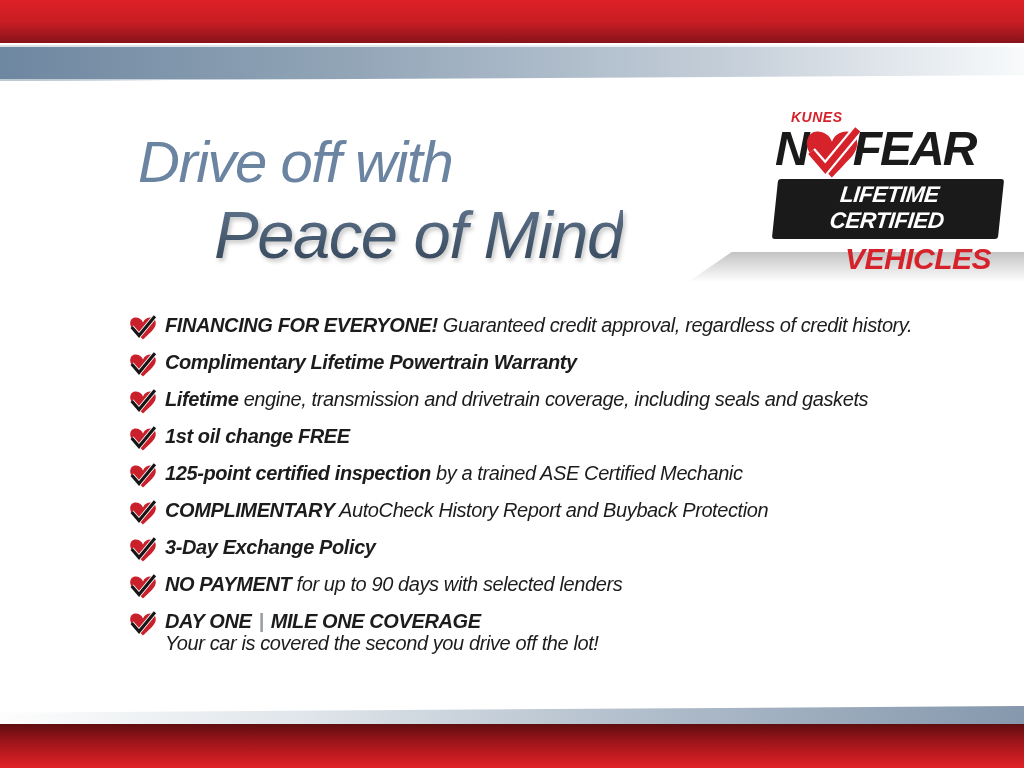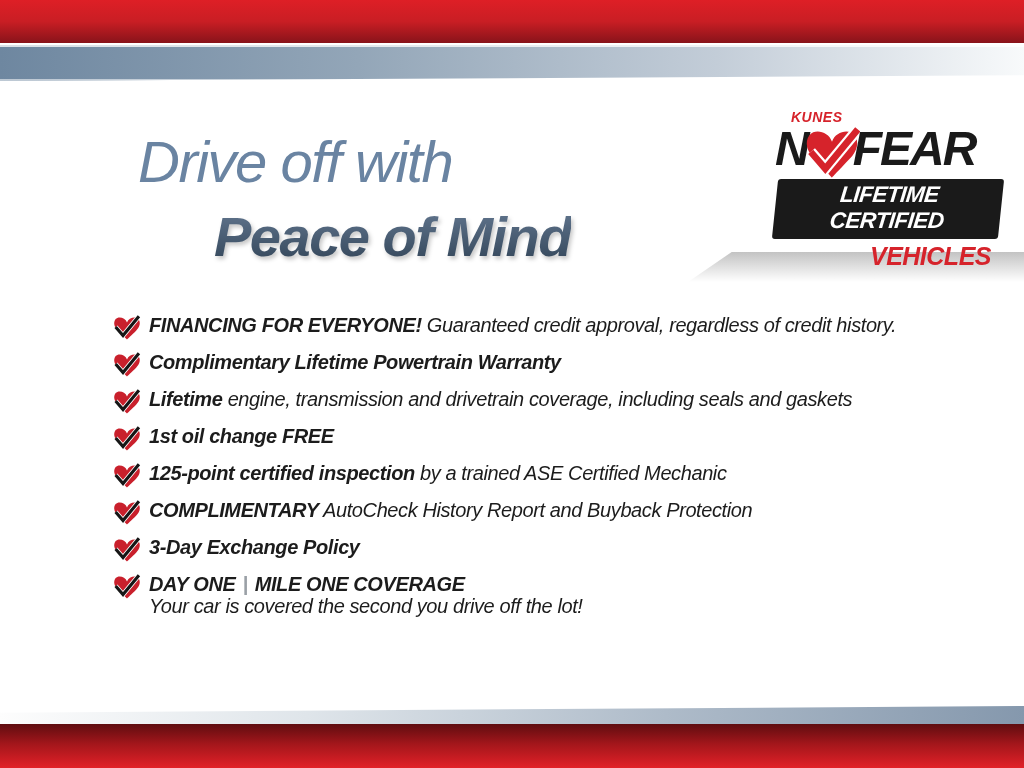--- a/index.html
+++ b/index.html
@@ -32,21 +32,21 @@
     background:linear-gradient(to bottom, #5f0d10 0%, #a3161b 45%, #e22128 100%);
   }
 
   
   .headline { position:absolute; left:138px; top:132px; font-style:italic; }
   .headline-line1 {
     font-size:58px; font-weight:normal; color:#6a84a2;
     letter-spacing:-1.5px; line-height:1.05;
   }
   .headline-line2 {
-    font-size:56px; font-weight:bold; margin-left:76px; margin-top:16px;
+    font-size:67px; font-weight:normal; margin-left:76px; margin-top:8px;
     letter-spacing:-1.5px; line-height:1.0;
     color:#44566b;
     background:linear-gradient(to bottom, #5d7189 10%, #374a5e 90%);
     -webkit-background-clip:text; background-clip:text;
     -webkit-text-fill-color:transparent;
     filter: drop-shadow(2px 3px 2px rgba(0,0,0,0.22));
   }
 
   
   .shadow-band {
@@ -67,27 +67,27 @@
     letter-spacing:-2px; line-height:0.95; margin-top:1px;
   }
   .logo-heart-svg { width:56px; height:60px; margin:-3px -7px 0 -4px; }
   .logo-banner {
     position:relative; z-index:1; width:226px; margin-top:-4px;
     background:#1a1a1a; color:#ffffff; text-align:center;
     font-weight:bold; font-style:italic; font-size:22.5px; letter-spacing:-0.5px;
     padding:3px 4px 5px; border-radius:3px; transform:skewX(-6deg);
   }
   .logo-vehicles {
-    color:#d6232b; font-weight:bold; font-style:italic; font-size:25px;
+    color:#d6232b; font-weight:bold; font-style:italic; font-size:30px;
     text-align:right; padding-right:24px; margin-top:3px; letter-spacing:-0.5px;
   }
 
   
   .benefits {
-    position:absolute; left:112px; top:314px; width:800px;
+    position:absolute; left:128px; top:314px; width:800px;
     list-style:none;
   }
   .benefit { display:flex; align-items:flex-start; margin-bottom:10px; }
   .bullet { flex:0 0 37px; padding-top:0; }
   .bullet svg { width:30px; height:27px; display:block; }
   .benefit-text {
     font-style:italic; font-size:20px; color:#1c1c1c;
     letter-spacing:-0.4px; line-height:22px;
   }
   .benefit-bold { font-weight:bold; }
@@ -218,20 +218,33 @@
         <path d="M10,46 L36,76 L92,8" fill="none" stroke="#ffffff" stroke-width="17"></path>
         <path d="M10,46 L36,76 L92,8" fill="none" stroke="#161616" stroke-width="11"></path>
       </svg>
     </span>
     <span class="benefit-text">
       <span class="benefit-bold">3-Day Exchange Policy</span>
       
     </span>
   </li>
 
+  <li class="benefit">
+    <span class="bullet">
+      <svg viewBox="0 0 100 95">
+        <path d="M50,30 C44,13 20,7 10,18 C0,31 6,47 18,59 L50,90 C50,90 66,75 82,59 C94,47 100,31 90,18 C80,7 56,13 50,30 Z" fill="#c9202c"></path>
+        <path d="M10,46 L36,76 L92,8" fill="none" stroke="#ffffff" stroke-width="17"></path>
+        <path d="M10,46 L36,76 L92,8" fill="none" stroke="#161616" stroke-width="11"></path>
+      </svg>
+    </span>
+    <span class="benefit-text">
+      <span class="benefit-bold">NO PAYMENT</span><span class="benefit-regular"> for up to 90 days with selected lenders</span>
+      
+    </span>
+  </li>
 
   <li class="benefit">
     <span class="bullet">
       <svg viewBox="0 0 100 95">
         <path d="M50,30 C44,13 20,7 10,18 C0,31 6,47 18,59 L50,90 C50,90 66,75 82,59 C94,47 100,31 90,18 C80,7 56,13 50,30 Z" fill="#c9202c"></path>
         <path d="M10,46 L36,76 L92,8" fill="none" stroke="#ffffff" stroke-width="17"></path>
         <path d="M10,46 L36,76 L92,8" fill="none" stroke="#161616" stroke-width="11"></path>
       </svg>
     </span>
     <span class="benefit-text">

